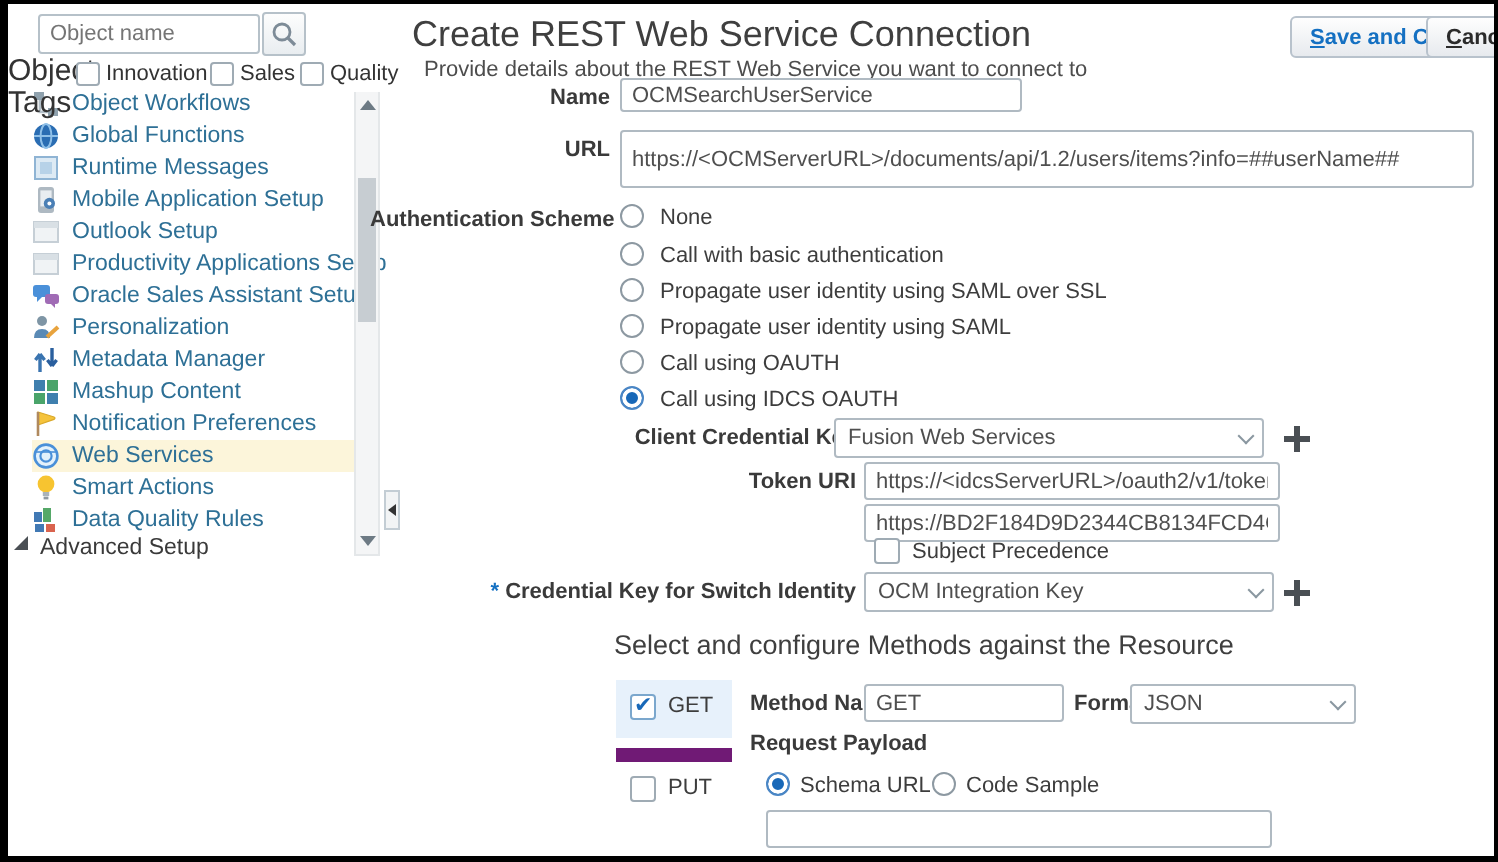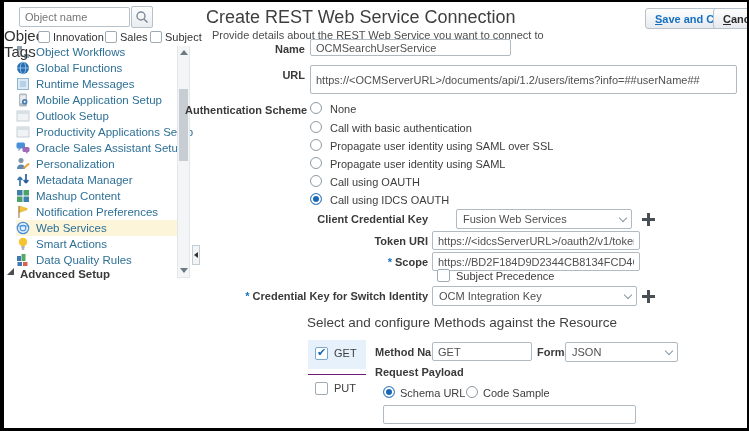--- a/index.html
+++ b/index.html
@@ -19,21 +19,21 @@
   .tags-row { position:absolute; left:0; top:28px; width:195px; height:18px; background:#fff; z-index:5; }
   .tags-label { position:absolute; left:4px; top:0; width:34px; font-size:15px; font-weight:normal; color:#333; line-height:1.05; }
   .tag-cb { position:absolute; top:3px; width:12px; height:12px; border:1px solid #9fabb4; border-radius:2px; background:#fff; }
   .tag-lb { position:absolute; top:3px; font-size:11px; color:#333; white-space:nowrap; }
 
   .sb-item { position:absolute; left:16px; width:162px; height:16px; display:flex; align-items:center; gap:6px; cursor:pointer; }
   .sb-item.selected { background:#fcf5da; }
   .sb-label { font-size:11.5px; color:#2e7096; white-space:nowrap; }
   .ic { width:14px; height:14px; flex:0 0 14px; display:inline-flex; }
   .adv-row { position:absolute; left:6px; top:267px; display:flex; align-items:center; gap:5px; cursor:pointer; }
-  .adv-label { font-size:11.5px; font-weight:bold; color:#3a3a3a; }
+  .adv-label { font-size:11.5px; font-weight:normal; color:#3a3a3a; }
 
   
   .sb-scroll { position:absolute; left:177px; top:44px; width:13px; height:234px; background:#f4f5f6; border:1px solid #e4e7e9; }
   .sb-arrow { position:absolute; left:0; width:11px; height:12px; display:flex; align-items:center; justify-content:center; cursor:pointer; }
   .tri-up { width:0; height:0; border-left:4px solid transparent; border-right:4px solid transparent; border-bottom:5px solid #6d7a84; }
   .tri-dn { width:0; height:0; border-left:4px solid transparent; border-right:4px solid transparent; border-top:5px solid #6d7a84; }
   .sb-thumb { position:absolute; left:1px; top:44px; width:9px; height:72px; background:#c7cdd2; cursor:pointer; }
   .splitter { position:absolute; left:192px; top:245px; width:8px; height:20px; border:1px solid #c3cdd4; background:#f2f4f5;
     display:flex; align-items:center; justify-content:center; cursor:pointer; }
   .tri-left { width:0; height:0; border-top:3px solid transparent; border-bottom:3px solid transparent; border-right:4px solid #333; }
@@ -64,21 +64,21 @@
   .radio { position:absolute; width:12px; height:12px; border:1px solid #8d99a2; border-radius:50%; background:#fff; cursor:pointer; }
   .radio.sel { border-color:#4a86c5; background:#1868b8; box-shadow:inset 0 0 0 2px #fff; }
   .rlabel { position:absolute; font-size:11px; color:#3d3d3d; white-space:nowrap; }
   .cbox { position:absolute; width:13px; height:13px; border:1px solid #9fabb4; border-radius:2px; background:#fff; cursor:pointer; }
   .cbox.checked { border-color:#7ba7cd; }
   .cbox.checked:after { content:"✔"; position:absolute; left:1px; top:-2px; font-size:11px; color:#1868b8; }
 
   .section-heading { position:absolute; left:307px; top:315px; font-size:13.5px; color:#3f3f3f; }
   .mcell { position:absolute; left:308px; width:58px; }
   .mcell-get { top:340px; height:29px; background:#e7f1fb; }
-  .mcell-put { top:374px; height:29px; border-top:1px solid #701a75; }
+  .mcell-put { top:374px; height:29px; border-top:7px solid #701a75; }
   .mcell-post { top:404px; height:27px; border-top:1px solid #e4e6e8;margin-top:24px; }
   .mlabel { position:absolute; left:26px; top:7px; font-size:11px; color:#3d3d3d; }
 </style>
 </head>
 <body>
 
 <div id="screen">
 
   <input class="search-input" placeholder="Object name" style="">
   <div class="search-btn">
@@ -90,21 +90,21 @@
     </span>
   </div>
 
   <div class="tags-row">
     <div class="tags-label">Object Tags</div>
     <span class="tag-cb" style="left:38px"></span>
     <span class="tag-lb" style="left:53px">Innovation</span>
     <span class="tag-cb" style="left:105px"></span>
     <span class="tag-lb" style="left:120px">Sales</span>
     <span class="tag-cb" style="left:150px"></span>
-    <span class="tag-lb" style="left:165px">Subject</span>
+    <span class="tag-lb" style="left:165px">Quality</span>
 
   </div>
 
   <div class="sb-item" style="top:44px">
     <span class="ic">
         <svg width="14" height="14" viewBox="0 0 14 14">
           <rect x="1" y="1" width="5" height="4" fill="#90a2ae"></rect>
           <rect x="8" y="9" width="5" height="4" fill="#90a2ae"></rect>
           <path d="M4 5 L4 11 L8 11" fill="none" stroke="#b3bfc8" stroke-width="1.3"></path>
         </svg>
@@ -283,32 +283,29 @@
   <span class="radio" style="left:310px; top:139px"></span>
   <span class="rlabel" style="left:330px; top:140px">Propagate user identity using SAML over SSL</span>
   <span class="radio" style="left:310px; top:157px"></span>
   <span class="rlabel" style="left:330px; top:158px">Propagate user identity using SAML</span>
   <span class="radio" style="left:310px; top:175px"></span>
   <span class="rlabel" style="left:330px; top:176px">Call using OAUTH</span>
   <span class="radio sel" style="left:310px; top:193px"></span>
   <span class="rlabel" style="left:330px; top:194px">Call using IDCS OAUTH</span>
 
   <div class="flabel" style="left:268px; top:213px; width:160px">Client Credential Key</div>
-  <div class="selbox" style="left:456px; top:209px; width:176px; height:20px">
+  <div class="selbox" style="left:417px; top:209px; width:215px; height:20px">
     <span>Fusion Web Services</span>
     <span class="chev"></span>
   </div>
   <span class="plusbtn" style="left:641px; top:212px"></span>
 
   <div class="flabel" style="left:268px; top:235px; width:160px">Token URI</div>
   <input class="tinput" style="left: 432px; top: 231px; width: 208px; height: 19px;" value="https://&lt;idcsServerURL&gt;/oauth2/v1/token">
 
-  <div class="flabel" style="left:268px; top:256px; width:160px">
-    <span class="req">*</span><span>Scope</span>
-  </div>
   <input class="tinput" style="left: 432px; top: 252px; width: 208px; height: 19px;" value="https://BD2F184D9D2344CB8134FCD4CBFF7DF.mycloud">
 
   <span class="cbox" style="left:437px; top:269px"></span>
   <span class="rlabel" style="left:456px; top:270px">Subject Precedence</span>
 
   <div class="flabel" style="left:238px; top:290px; width:190px">
     <span class="req">*</span><span>Credential Key for Switch Identity</span>
   </div>
   <div class="selbox" style="left:432px; top:286px; width:205px; height:20px">
     <span>OCM Integration Key</span>

